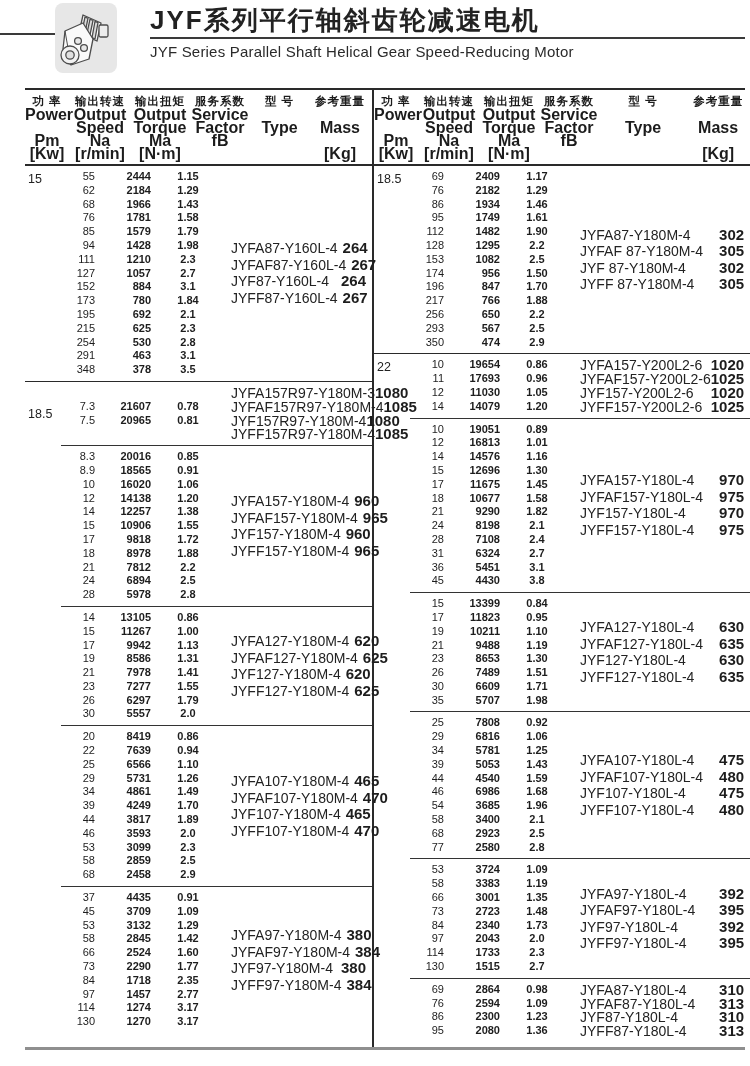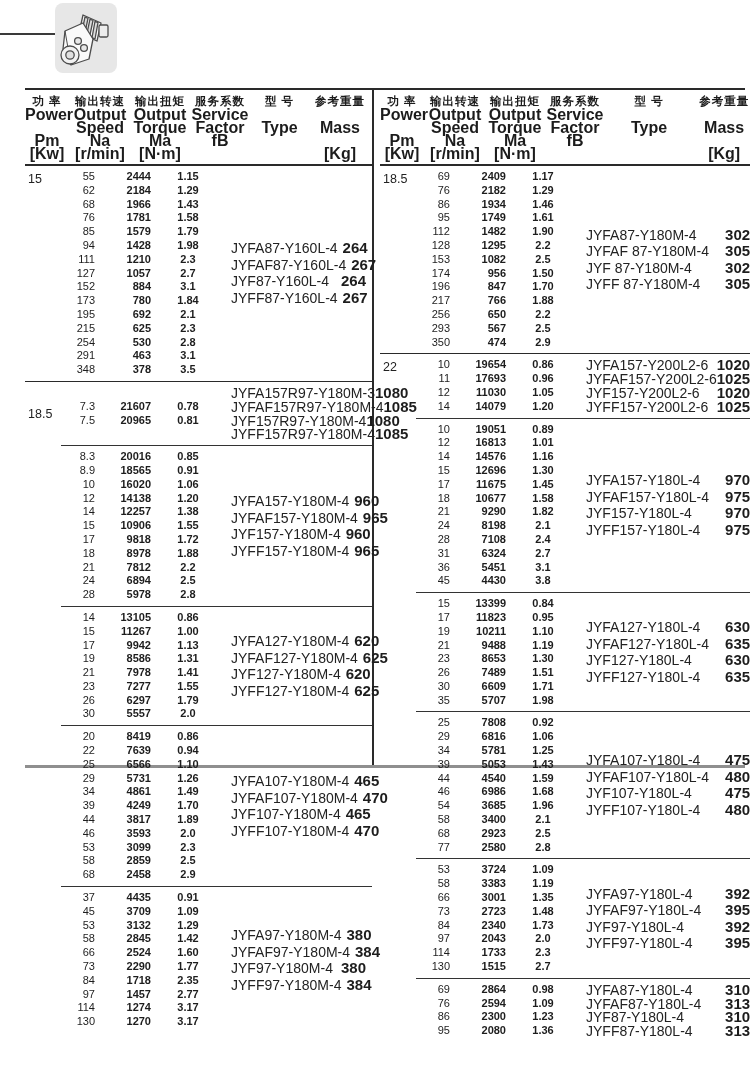--- a/index.html
+++ b/index.html
@@ -7,22 +7,22 @@
         font-family:"Liberation Sans","DejaVu Sans",sans-serif;color:#1d1d1d;}
   
   .doc-header{position:absolute;top:0;left:0;width:750px;height:88px;}
   .rule-left{position:absolute;top:33px;left:0;width:55px;height:2px;background:#3a3a3a;}
   .logo{position:absolute;top:3px;left:55px;width:62px;height:70px;}
   .titles{position:absolute;left:150px;top:4px;width:595px;}
   .title-zh{margin:0;font-size:26px;font-weight:bold;letter-spacing:2px;color:#222;line-height:32px;}
   .title-rule{height:2px;background:#3a3a3a;margin-top:1px;}
   .title-en{font-size:15px;font-weight:500;color:#2a2a2a;margin-top:4px;letter-spacing:0.2px;}
   
-  .tables{position:absolute;top:88px;left:25px;width:720px;height:680px;display:flex;
-          border-top:2px solid #2a2a2a;border-bottom:3px solid #8f8f8f;box-sizing:border-box;gap:6px;}
+  .tables{position:absolute;top:88px;left:25px;width:720px;height:962px;display:flex;
+          border-top:2px solid #2a2a2a;border-bottom:3px solid #8f8f8f;box-sizing:border-box;}
   .table{box-sizing:border-box;height:100%;}
   .table.left{width:349px;border-right:2px solid #2a2a2a;}
   .table.right{flex:1;}
   .thead{display:grid;grid-template-columns:44px 62px 58px 62px 1fr 64px;
          border-bottom:2px solid #2a2a2a;padding:5px 0 4px 0;}
   .hcell{text-align:center;}
   .hline{height:13px;line-height:13px;font-size:16px;font-weight:bold;color:#1c1c1c;white-space:nowrap;}
   .hline:first-child{font-size:11.5px;letter-spacing:1px;}
   .block{display:flex;align-items:center;padding:4px 0;}
   .pcol{width:36px;align-self:flex-start;padding:2px 0 0 3px;font-size:12.5px;color:#222;box-sizing:border-box;}
@@ -58,20 +58,25 @@
           <rect x="44" y="22" width="9" height="12" rx="1.5" fill="#ececec"></rect>
           <path d="M10 28 L28 20 L38 36 L34 56 L16 62 L8 46 Z"></path>
           <path d="M10 28 L16 62" stroke-width="1"></path>
           <circle cx="15" cy="52" r="9" fill="#f2f2f2"></circle>
           <circle cx="15" cy="52" r="4.2" fill="#e0e0e0"></circle>
           <circle cx="23" cy="38" r="3.4" fill="#e8e8e8"></circle>
           <circle cx="29" cy="45" r="3.4" fill="#e8e8e8"></circle>
         </g>
       </svg>
     </div>
+    <div class="titles">
+      <h1 class="title-zh">JYF系列平行轴斜齿轮减速电机</h1>
+      <div class="title-rule"></div>
+      <div class="title-en">JYF Series Parallel Shaft Helical Gear Speed-Reducing Motor</div>
+    </div>
   </div>
 
   <div class="tables">
     <section class="table left" id="table0">
         <div class="thead">
           <div class="hcell">
             <div class="hline">功 率</div>
             <div class="hline">Power</div>
             <div class="hline"></div>
             <div class="hline">Pm</div>

